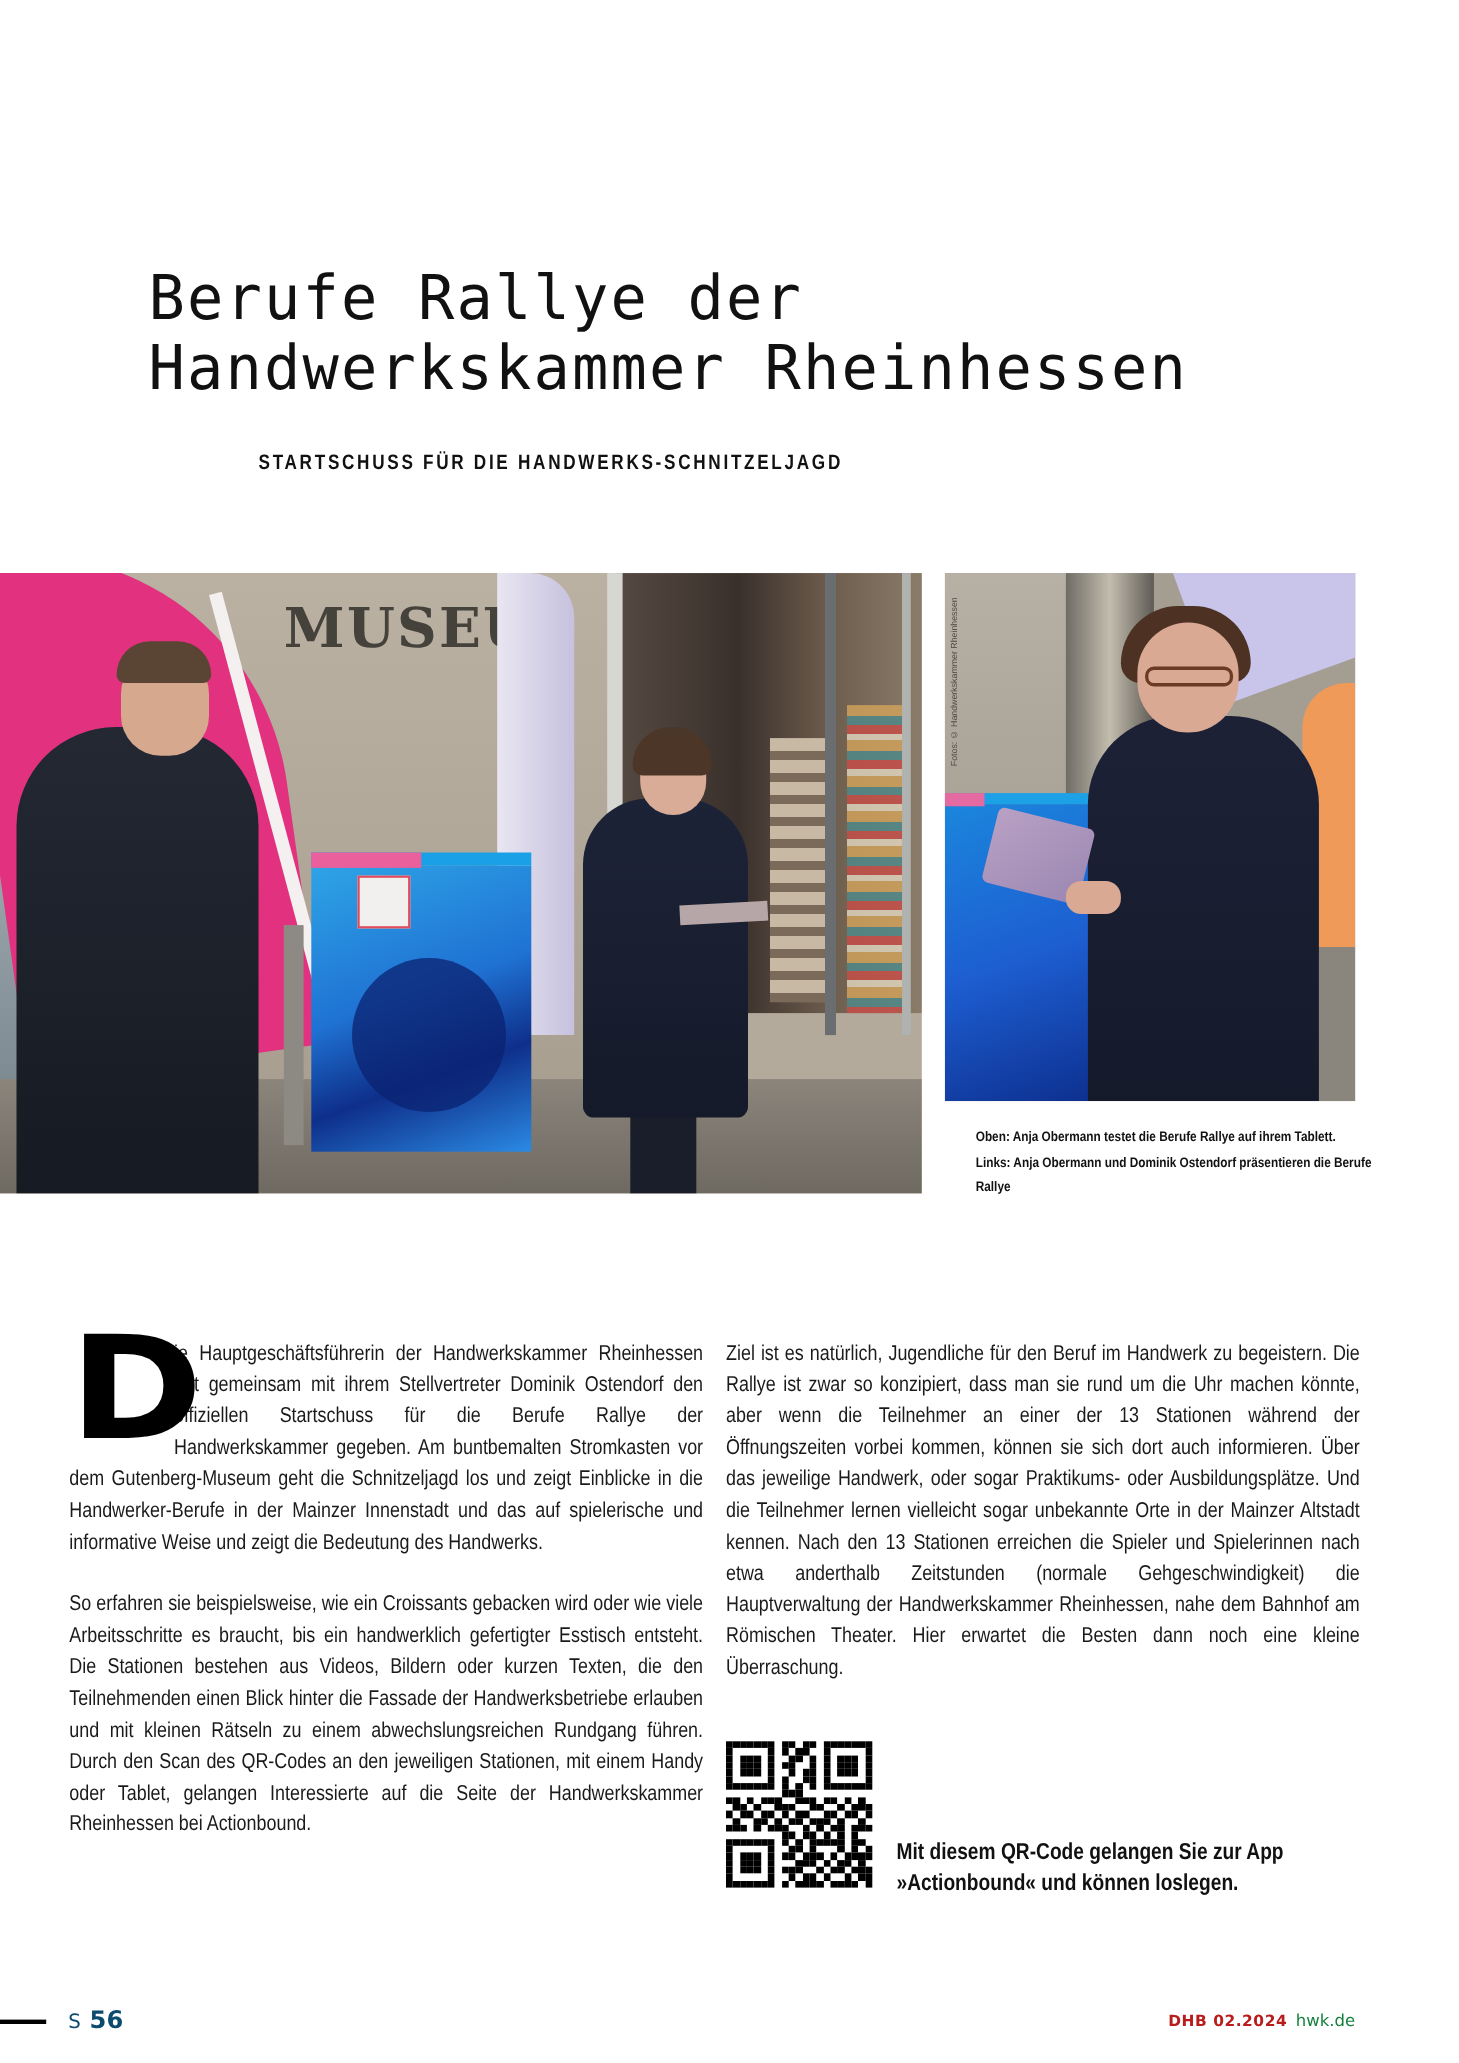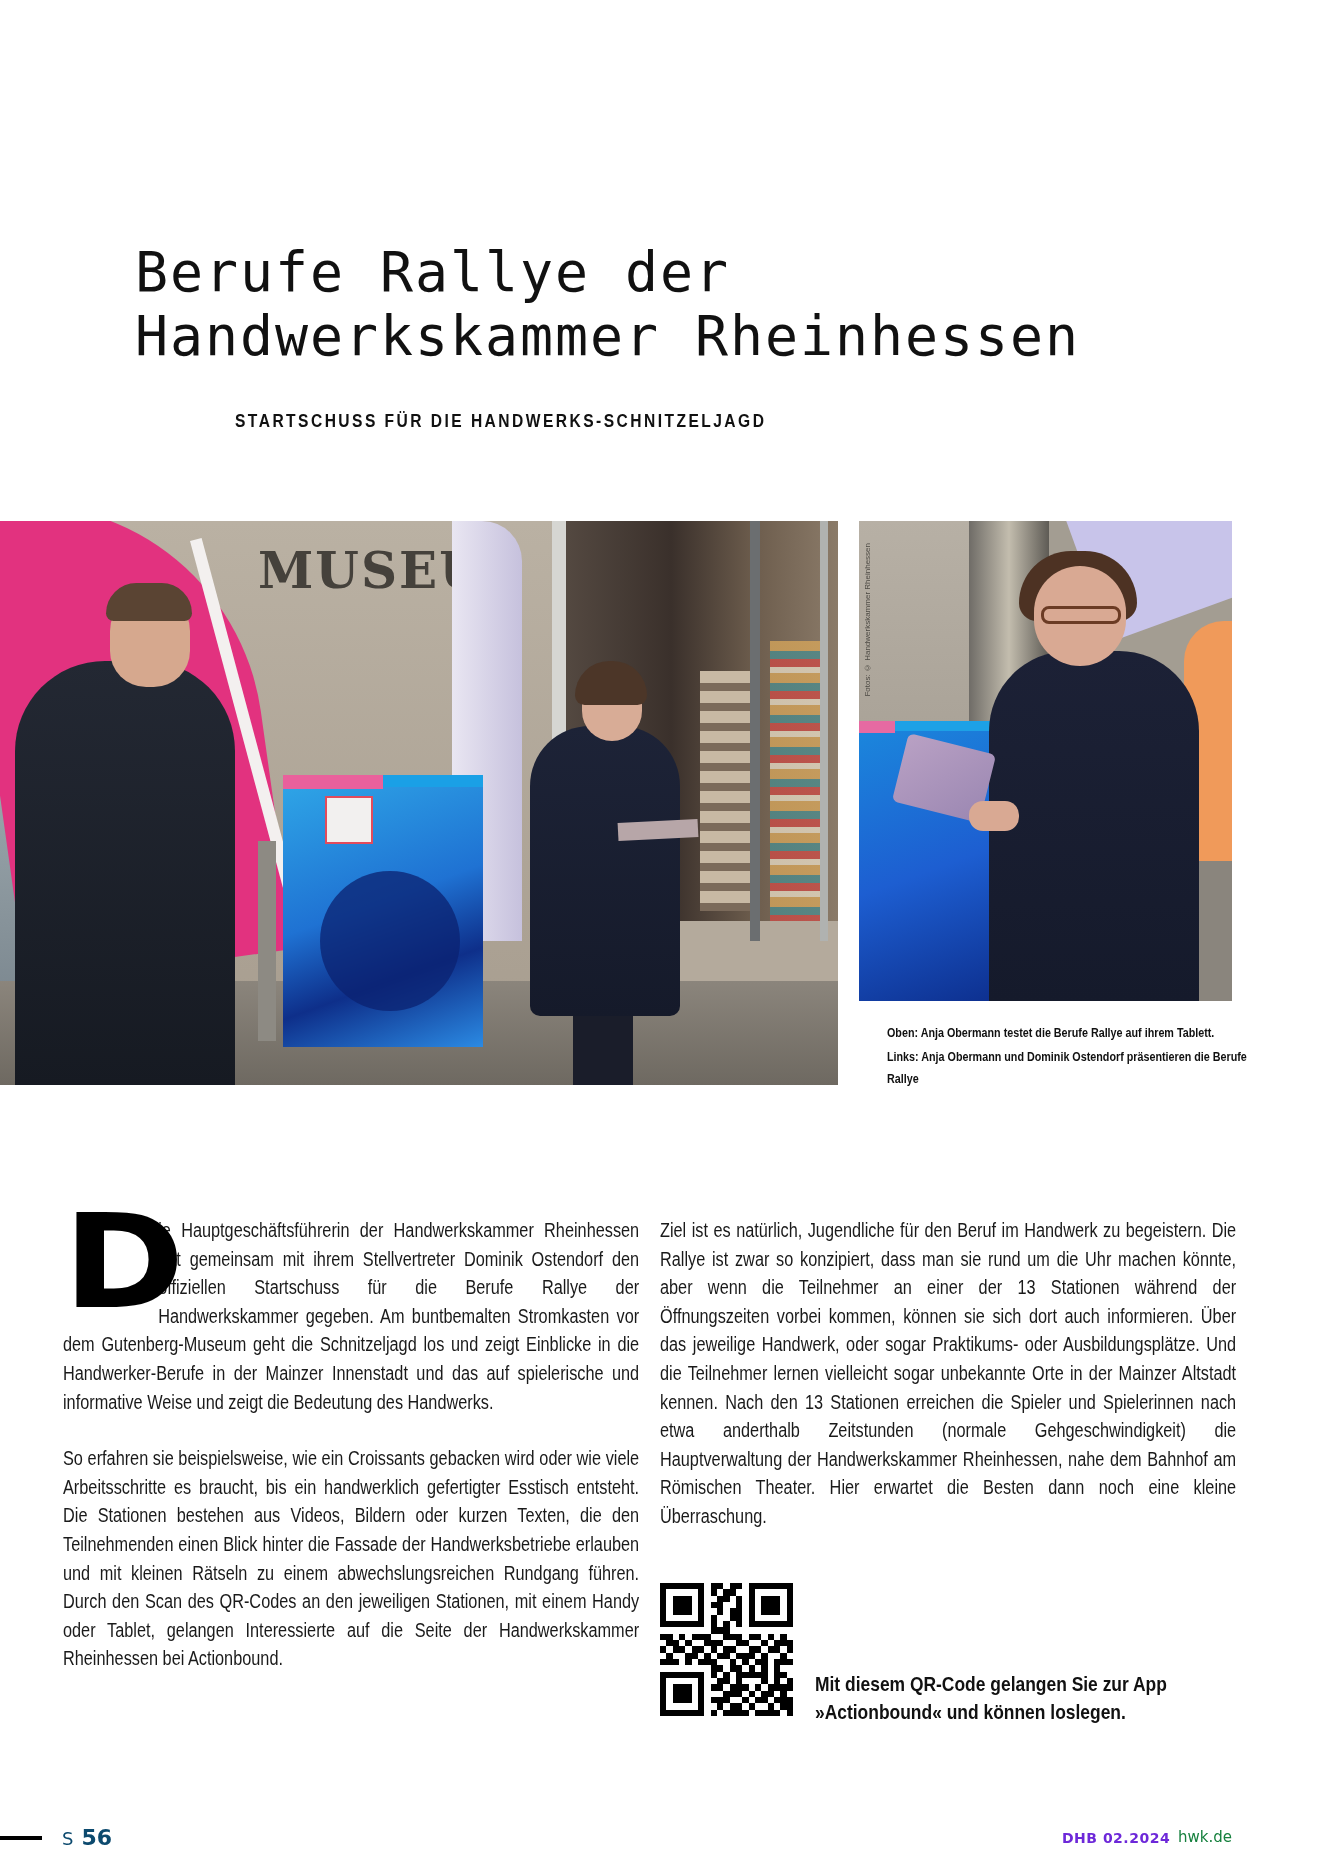--- a/index.html
+++ b/index.html
@@ -76,21 +76,21 @@
   .qr { position: absolute; left: 660px; top: 1583px; width: 133px; height: 133px; display: grid; grid-template-columns: repeat(21, 1fr); grid-template-rows: repeat(21, 1fr); }
   .qr span { display: block; }
   .qr span.on { background: #000; }
   .qr-text { position: absolute; left: 815px; top: 1670px; font-family: "Liberation Sans", sans-serif; font-weight: bold; font-size: 21px; line-height: 28px; color: #111; transform: scaleX(0.83); transform-origin: left top; white-space: nowrap; }
 
   
   .footer-rule { position: absolute; left: 0; top: 1836px; width: 42px; height: 4px; background: #000; }
   .footer-page { position: absolute; left: 62px; top: 1825px; font-family: "DejaVu Sans", sans-serif; font-size: 20px; color: #0c4a6e; }
   .footer-page .s { font-size: 18px; margin-right: 8px; }
   .footer-page .num { font-weight: bold; font-size: 22px; }
-  .footer-issue { position: absolute; left: 1062px; top: 1830px; font-family: "DejaVu Sans", sans-serif; font-weight: bold; font-size: 14px; color: #6d28d9; letter-spacing: 0.5px; }
+  .footer-issue { position: absolute; left: 1062px; top: 1830px; font-family: "DejaVu Sans", sans-serif; font-weight: bold; font-size: 14px; color: #b91c1c; letter-spacing: 0.5px; }
   .footer-site { position: absolute; left: 1178px; top: 1828px; font-family: "DejaVu Sans", sans-serif; font-size: 15px; color: #15803d; }
 </style>
 </head>
 <body>
 
 <h1 class="title">
   <span>Berufe Rallye der</span>
   <span>Handwerkskammer Rheinhessen</span>
 </h1>
 <h2 class="subtitle">STARTSCHUSS FÜR DIE HANDWERKS-SCHNITZELJAGD</h2>

